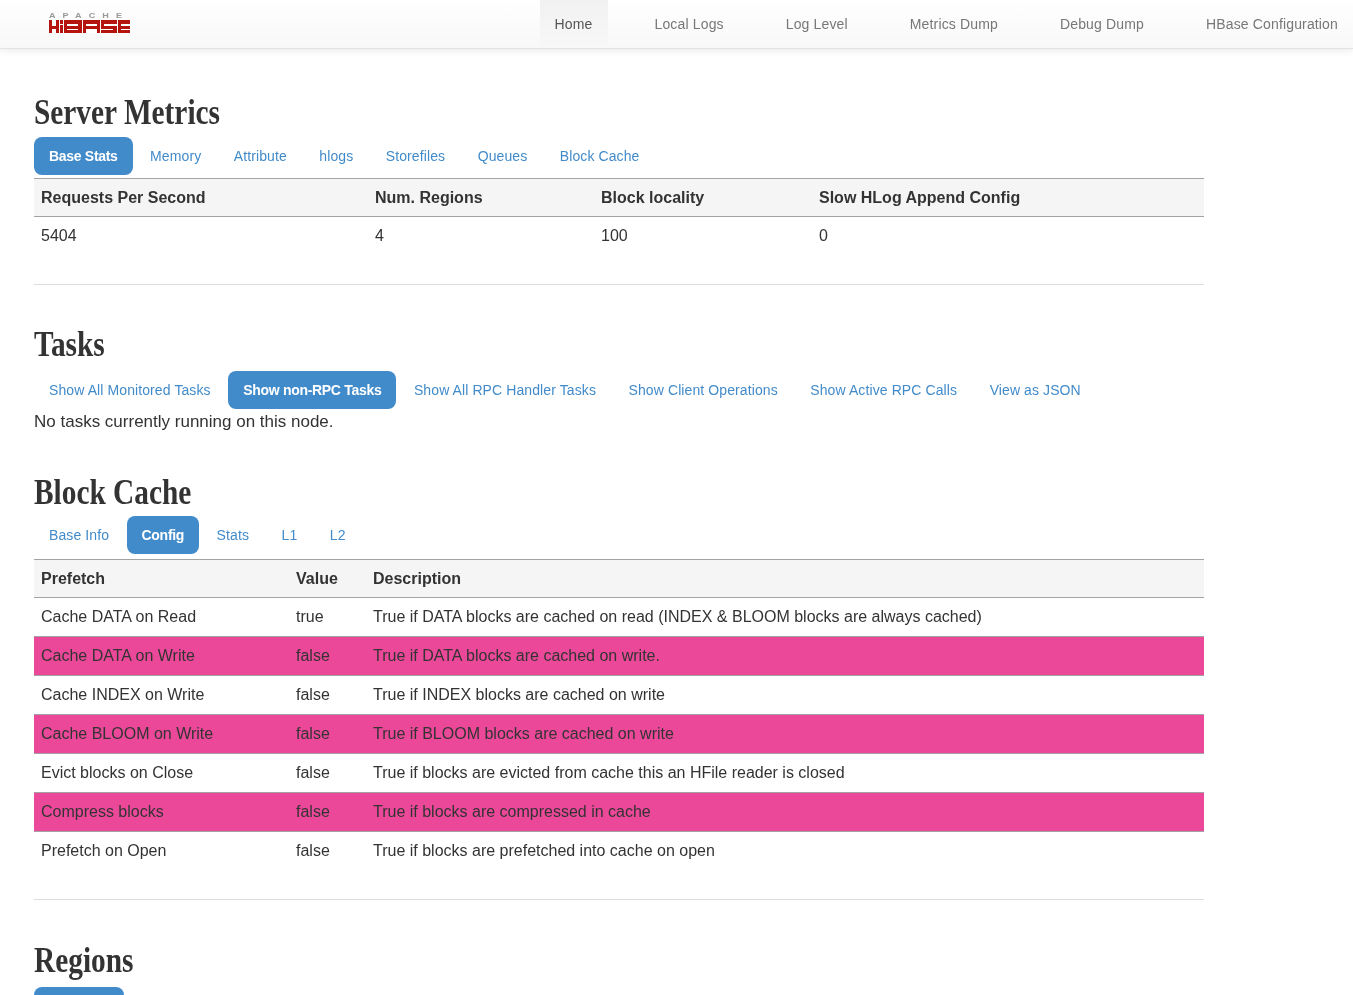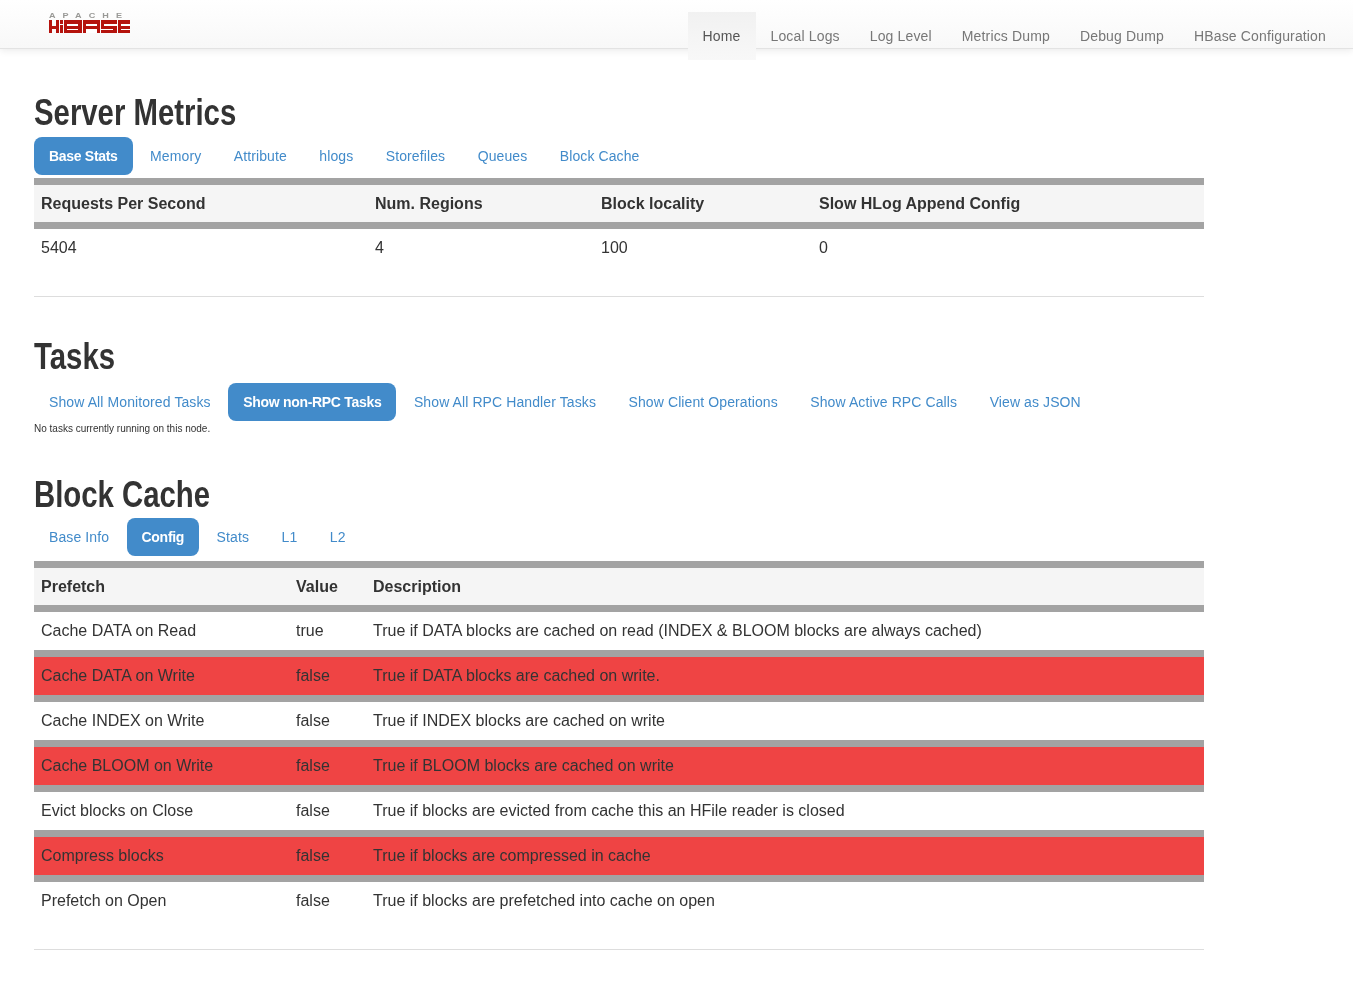--- a/index.html
+++ b/index.html
@@ -14,45 +14,45 @@
 
 .navbar {
   height:49px;
   background:linear-gradient(to bottom,#ffffff 0%,#f8f8f8 100%);
   border-bottom:1px solid #e3e3e3;
   box-shadow:0 2px 7px rgba(0,0,0,.08);
   position:relative;
 }
 .nav-inner { margin-left:34px; display:flex; height:48px;justify-content:space-between; }
 .brand { width:112px; padding:7px 15px 0 15px; }
-.navbar ul { list-style:none; margin:12px; padding:0; display:flex; }
+.navbar ul { list-style:none; margin:0; padding:0; display:flex;gap:32px; }
 .navbar li a {
   display:block; padding:14px 15px; color:#777;
   font-size:14px; line-height:20px; letter-spacing:0.15px;
 }
 .navbar li.active a {
   color:#555;
   background:linear-gradient(to bottom,#f1f1f1 0%,#f8f8f8 100%);
 }
 
 .container { margin-left:34px; width:1170px; }
-h1 { font-size:36px; font-weight:bold; margin:0; line-height:39.6px; }
+h1 { font-size:36px; font-weight:bold; margin:0; line-height:39.6px;font-family:Liberation Serif, serif; }
 h1 span { display:inline-block; transform:translateY(2px) scaleX(0.815); transform-origin:0 50%; white-space:nowrap; }
 
 .pills { list-style:none; margin:0; padding:0; display:flex; }
 .pills li { margin-right:2.5px; }
 .pills li a { display:block; padding:9px 15px; line-height:20px; font-size:14px; border-radius:8px; letter-spacing:0.1px; }
 .pills li.active a { background:#428bca; color:#fff; font-weight:bold; letter-spacing:-0.3px; }
 
 .tabc { border-bottom:1px solid #ddd; padding-bottom:9px; }
 table { border-collapse:collapse; width:1170px; font-size:16px; margin-bottom:20px; }
-th,td { text-align:left; padding:8px 8px 8px 7px; border-top:7px solid #a3a3a3; vertical-align:top; }
+th,td { text-align:left; padding:8px 8px 8px 7px; border-top:1px solid #a3a3a3; vertical-align:top; }
 th { line-height:21px; }
 td { line-height:22px; }
-tr.odd { background:#ef4444; }
+tr.odd { background:#ec4899; }
 tr.hdr { background:#f5f5f5; }
 </style>
 </head>
 <body>
 <div class="navbar">
   <div class="nav-inner">
     <div class="brand">
       <svg width="82" height="26" viewBox="0 0 82 26" shape-rendering="crispEdges">
         <g fill="#999996">
           <text x="0" y="10.6" textLength="80" lengthAdjust="spacingAndGlyphs" font-family="Liberation Sans" font-size="7.2" font-weight="bold" letter-spacing="5.6">APACHE</text>
@@ -170,21 +170,21 @@
     <li>
         <a>Show Client Operations</a>
       </li>
     <li>
         <a>Show Active RPC Calls</a>
       </li>
     <li>
         <a>View as JSON</a>
       </li>
   </ul>
-  <p style="margin:1.5px 0 0 0;font-size:10px">No tasks currently running on this node.</p>
+  <p style="margin:1.5px 0 0 0;font-size:17px">No tasks currently running on this node.</p>
 
   <h1 id="h-bc" style="margin-top:36px"><span>Block Cache</span></h1>
   <ul class="pills" id="pills-bc" style="margin-top:5.9px">
     <li>
         <a>Base Info</a>
       </li>
     <li class="active">
         <a>Config</a>
       </li>
     <li>

